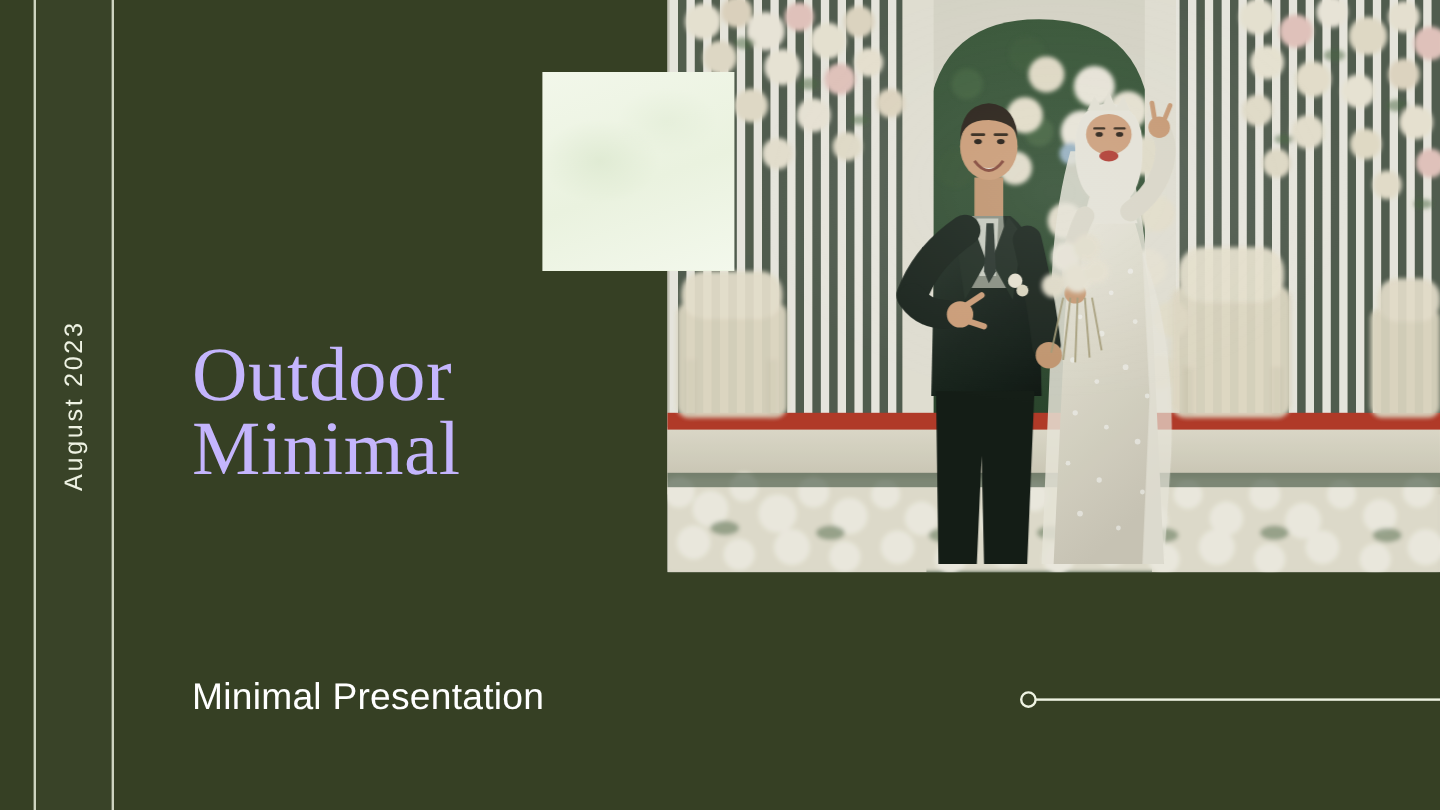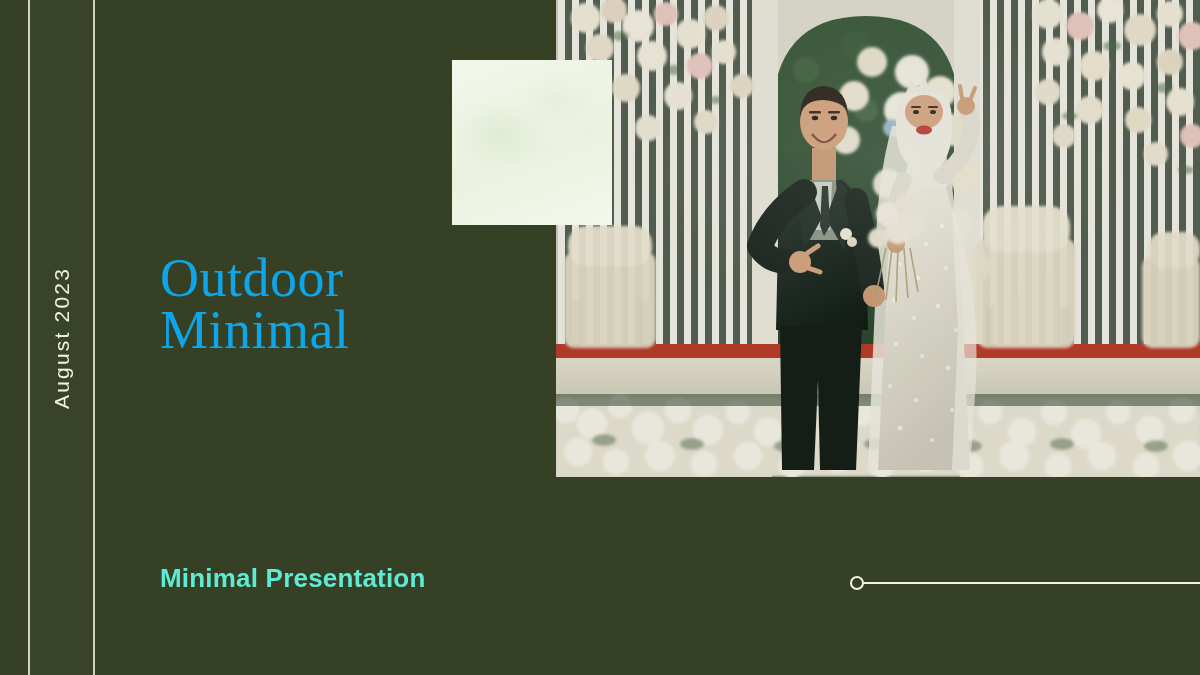--- a/index.html
+++ b/index.html
@@ -76,38 +76,38 @@
     background:#eef5e3;
     background-image:
       radial-gradient(ellipse 70px 50px at 30% 45%, rgba(214,228,200,.55), rgba(214,228,200,0) 70%),
       radial-gradient(ellipse 60px 40px at 65% 25%, rgba(222,234,210,.45), rgba(222,234,210,0) 70%),
       linear-gradient(160deg,#f2f7ea 0%, #eaf2df 55%, #f3f8ec 100%);
   }
 
   
   .title{
     position:absolute;
-    left:160px; top:252px;
+    left:160px; top:281px;
     width:400px;
-    color:#0ea5e9;
+    color:#c4b5fd;
     font-family:"Liberation Serif", serif;
-    font-size:54px;
+    font-size:64px;
     line-height:0.97;
     font-weight:400;
     letter-spacing:0.5px;
   }
   .title-line{ display:block; white-space:nowrap; }
 
   .subtitle{
     position:absolute;
     left:160px; top:563px;
-    color:#5eead4;
+    color:#ffffff;
     font-family:"Liberation Sans", sans-serif;
-    font-size:26px;
-    font-weight:700;
+    font-size:31px;
+    font-weight:400;
     letter-spacing:0.2px;
     white-space:nowrap;
   }
 
   
   .deco{
     position:absolute;
     left:850px; top:575px;
     width:350px; height:16px;
   }

